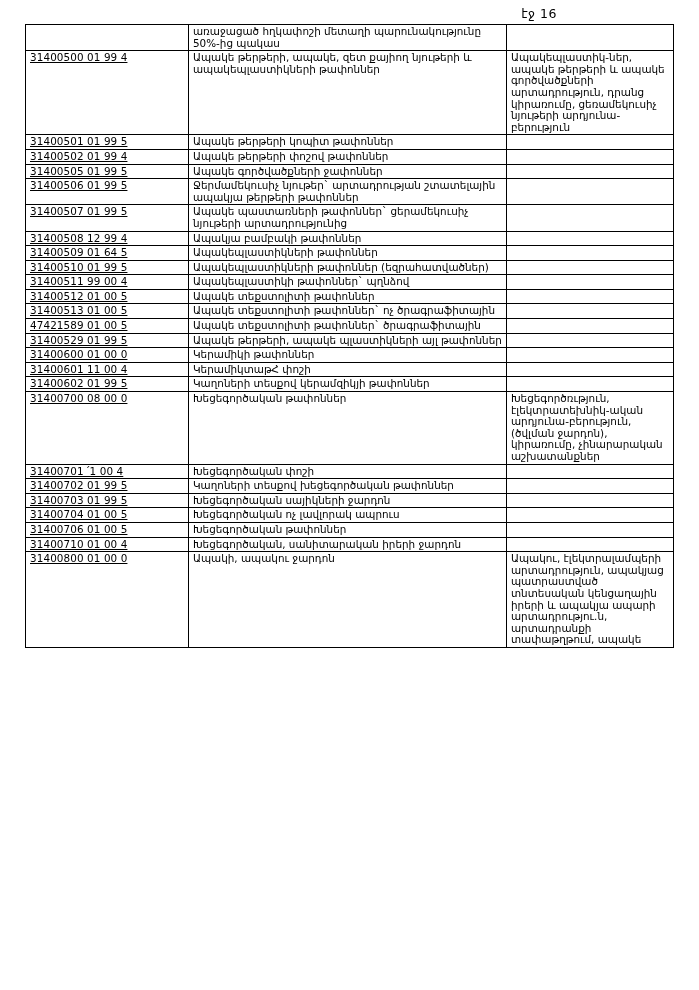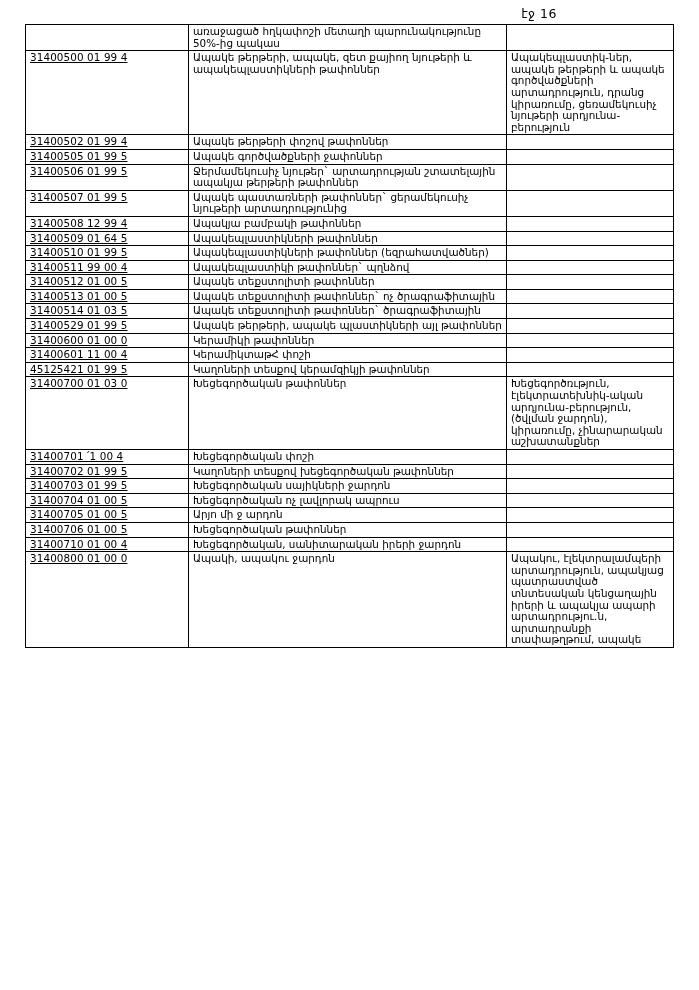--- a/index.html
+++ b/index.html
@@ -77,20 +77,25 @@
         <td class="code"></td>
         <td class="name">առաջացած հղկափոշի մետաղի պարունակությունը 50%-ից պակաս</td>
         <td class="note"></td>
       </tr>
       <tr>
         <td class="code">31400500 01 99 4</td>
         <td class="name">Ապակե թերթերի, ապակե, զետ քայիող նյութերի և ապակեպլաստիկների թափոններ</td>
         <td class="note">Ապակեպլաստիկ-ներ, ապակե թերթերի և ապակե գործվածքների արտադրություն, դրանց կիրառումը, ցեռամեկուսիչ նյութերի արդյունա-բերություն</td>
       </tr>
       <tr>
+        <td class="code">31400501 01 99 5</td>
+        <td class="name">Ապակե թերթերի կոպիտ թափոններ</td>
+        <td class="note"></td>
+      </tr>
+      <tr>
         <td class="code">31400502 01 99 4</td>
         <td class="name">Ապակե թերթերի փոշով թափոններ</td>
         <td class="note"></td>
       </tr>
       <tr>
         <td class="code">31400505 01 99 5</td>
         <td class="name">Ապակե գործվածքների ջափոններ</td>
         <td class="note"></td>
       </tr>
       <tr>
@@ -127,46 +132,46 @@
         <td class="code">31400512 01 00 5</td>
         <td class="name">Ապակե տեքստոլիտի թափոններ</td>
         <td class="note"></td>
       </tr>
       <tr>
         <td class="code">31400513 01 00 5</td>
         <td class="name">Ապակե տեքստոլիտի թափոններ` ոչ ծրագրաֆիտային</td>
         <td class="note"></td>
       </tr>
       <tr>
-        <td class="code">31400514 01 03 5</td>
+        <td class="code">47421589 01 00 5</td>
         <td class="name">Ապակե տեքստոլիտի թափոններ` ծրագրաֆիտային</td>
         <td class="note"></td>
       </tr>
       <tr>
         <td class="code">31400529 01 99 5</td>
         <td class="name">Ապակե թերթերի, ապակե պլաստիկների այլ թափոններ</td>
         <td class="note"></td>
       </tr>
       <tr>
         <td class="code">31400600 01 00 0</td>
         <td class="name">Կերամիկի թափոններ</td>
         <td class="note"></td>
       </tr>
       <tr>
         <td class="code">31400601 11 00 4</td>
         <td class="name">ԿերամիկտաթՀ փոշի</td>
         <td class="note"></td>
       </tr>
       <tr>
-        <td class="code">45125421 01 99 5</td>
+        <td class="code">31400602 01 99 5</td>
         <td class="name">Կաղոների տեսքով կերամզիկյի թափոններ</td>
         <td class="note"></td>
       </tr>
       <tr>
-        <td class="code">31400700 01 03 0</td>
+        <td class="code">31400700 08 00 0</td>
         <td class="name">Խեցեգործական  թափոններ</td>
         <td class="note">Խեցեգործռւթյուն, էլեկտրատեխնիկ-ական արդյունա-բերություն, (ծվլման ջարդոն), կիրառումը, չինարարական աշխատանքներ</td>
       </tr>
       <tr>
         <td class="code">31400701 ՛1 00 4</td>
         <td class="name">Խեցեգործական փոշի</td>
         <td class="note"></td>
       </tr>
       <tr>
         <td class="code">31400702 01 99 5</td>
@@ -174,25 +179,20 @@
         <td class="note"></td>
       </tr>
       <tr>
         <td class="code">31400703 01 99 5</td>
         <td class="name">Խեցեգործական սայիկների ջարդոն</td>
         <td class="note"></td>
       </tr>
       <tr>
         <td class="code">31400704 01 00 5</td>
         <td class="name">Խեցեգործական ոչ լավլորակ ապրուս</td>
-        <td class="note"></td>
-      </tr>
-      <tr>
-        <td class="code">31400705 01 00 5</td>
-        <td class="name">Արյո մի ջ արդոն</td>
         <td class="note"></td>
       </tr>
       <tr>
         <td class="code">31400706 01 00 5</td>
         <td class="name">Խեցեգործական թափոններ</td>
         <td class="note"></td>
       </tr>
       <tr>
         <td class="code">31400710 01 00 4</td>
         <td class="name">Խեցեգործական, սանիտարական իրերի ջարդոն</td>

